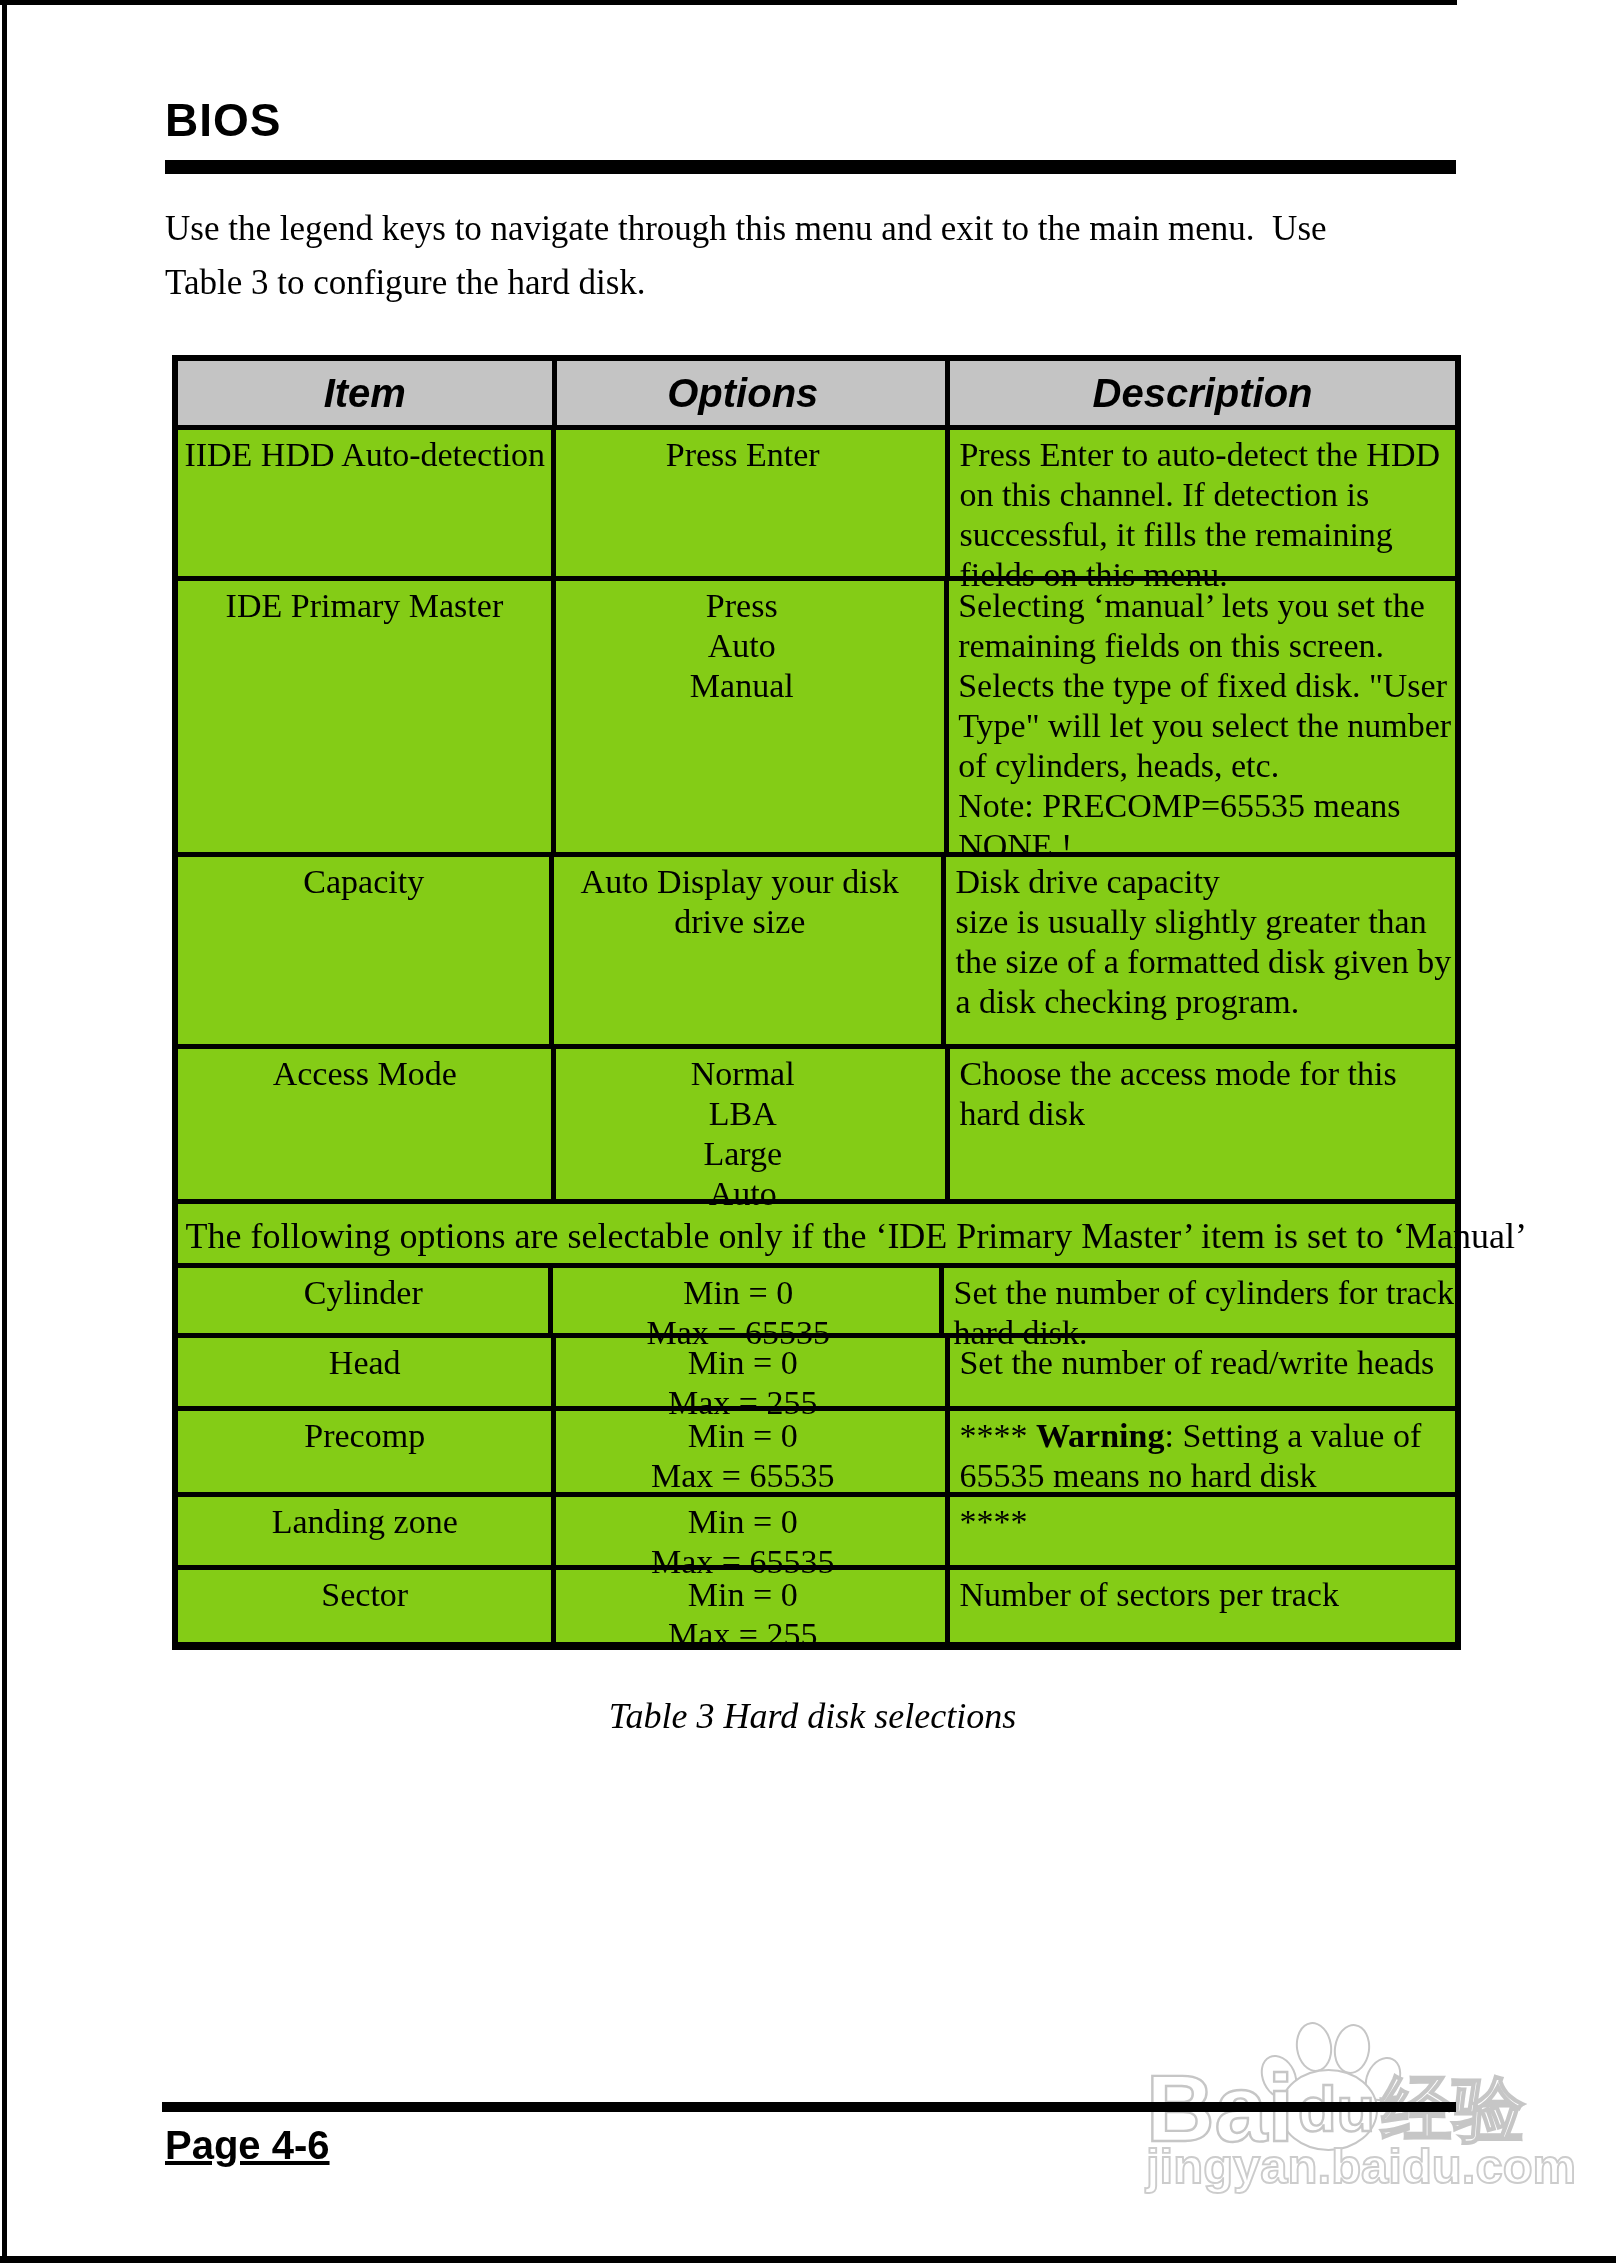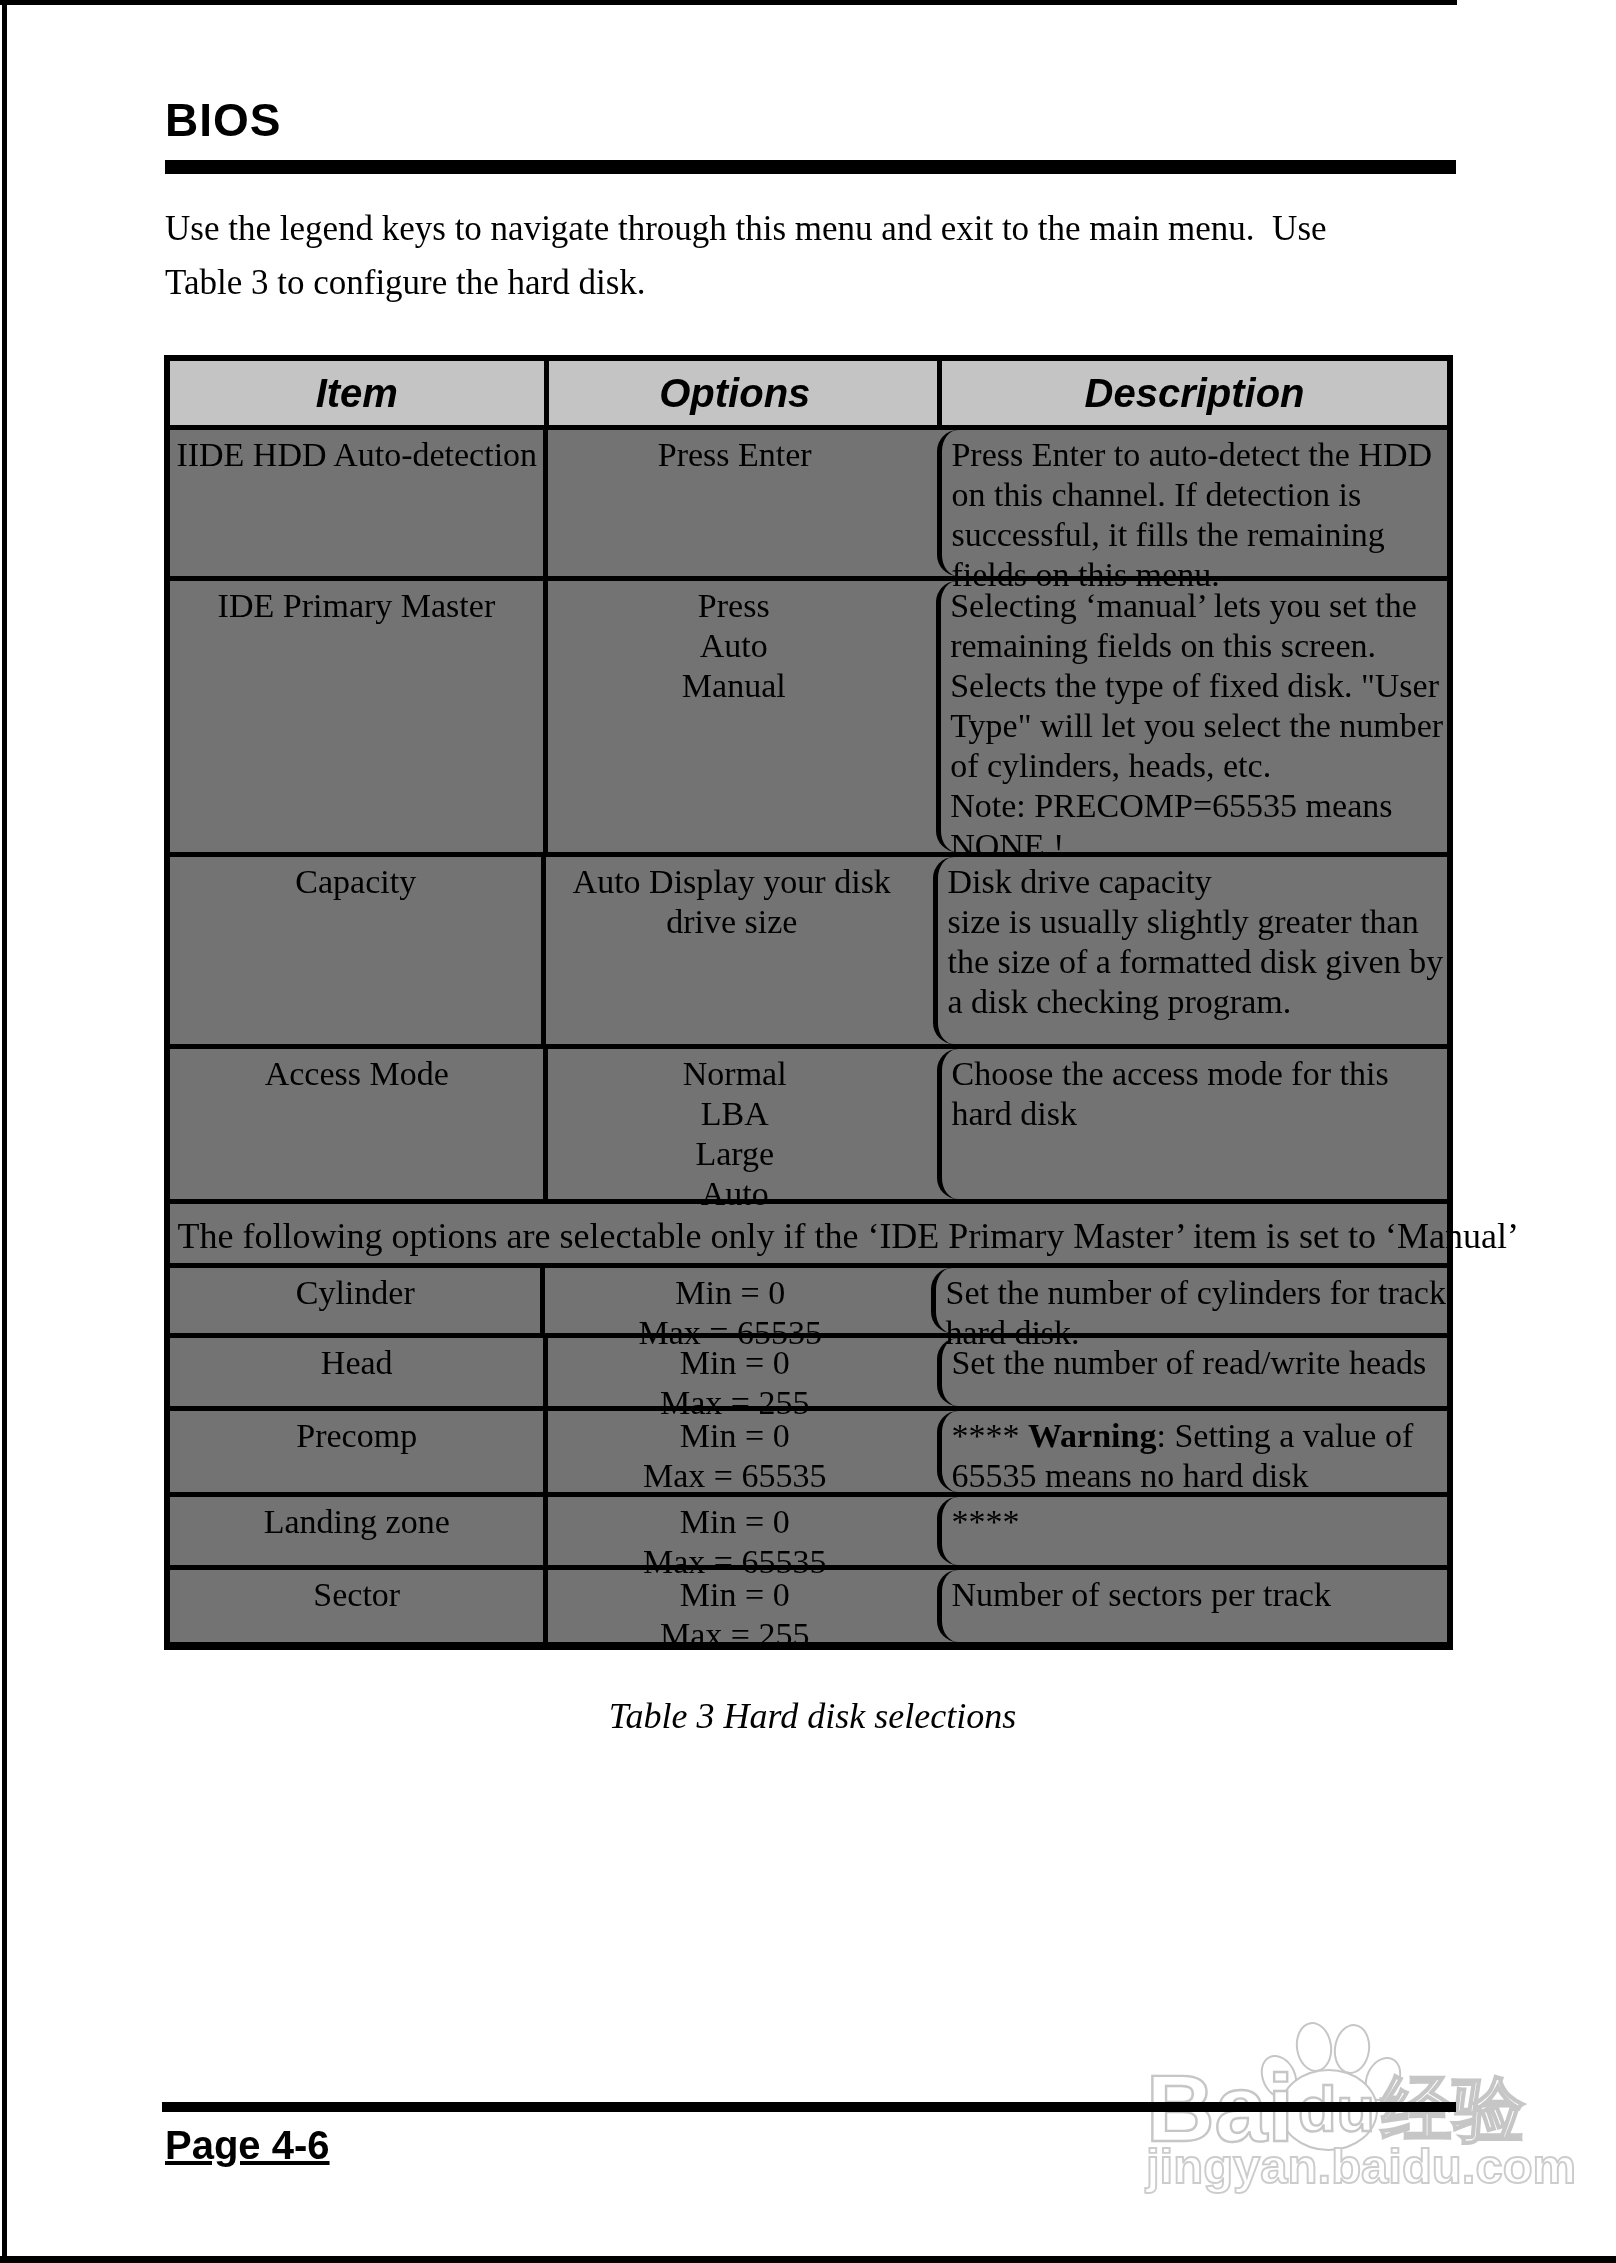--- a/index.html
+++ b/index.html
@@ -14,34 +14,34 @@
   
   .bios{position:absolute;left:165px;top:96px;font-family:"Liberation Sans",sans-serif;
         font-weight:bold;font-size:46px;line-height:49px;letter-spacing:1px;}
   .head-rule{position:absolute;left:165px;top:160px;width:1291px;height:14.3px;background:#000;}
 
   
   .intro{position:absolute;left:165px;top:202px;font-size:35px;line-height:54px;}
   .intro .line{white-space:pre;}
 
   
-  .doc-table{position:absolute;left:164px;top:355px;width:1289px;box-sizing:border-box;
-             border:6.7px solid #000;border-bottom-width:8.6px;background:#737373;}
+  .doc-table{position:absolute;left:172px;top:355px;width:1289px;box-sizing:border-box;
+             border:6.7px solid #000;border-bottom-width:8.6px;background:#84cc16;}
   .tr{display:flex;border-top:5.7px solid #000;box-sizing:border-box;overflow:visible;}
   .tr.first{border-top:none;}
   .tr.header-row{background:#c4c4c4;}
   .th{font-family:"Liberation Sans",sans-serif;font-weight:bold;font-style:italic;
       font-size:40px;line-height:64px;text-align:center;box-sizing:border-box;}
   .td{box-sizing:border-box;font-size:34px;line-height:40px;padding-top:4.8px;}
   .c1{width:378px;}
   .c2{width:382px;border-left:5.7px solid #000;}
   .c3{width:516px;border-left:5.7px solid #000;margin-left:16px;}
   .td.c1{text-align:center;}
   .td.c2{text-align:center;}
-  .td.c3{text-align:left;padding-left:9.5px;padding-right:3.8px;border-radius:21px;}
+  .td.c3{text-align:left;padding-left:9.5px;padding-right:3.8px;}
   .line{white-space:pre;}
   .b{font-weight:bold;}
   .span-row{display:block;font-size:36px;line-height:40px;padding:12.4px 0 0 7.6px;white-space:pre;}
 
   .caption{position:absolute;left:168px;top:1695px;width:1289px;text-align:center;
            font-style:italic;font-size:36px;}
 
   
   .footer-rule{position:absolute;left:162px;top:2102px;width:1294px;height:9.5px;background:#000;z-index:3;}
   .page-num{position:absolute;left:165px;top:2123px;font-family:"Liberation Sans",sans-serif;

